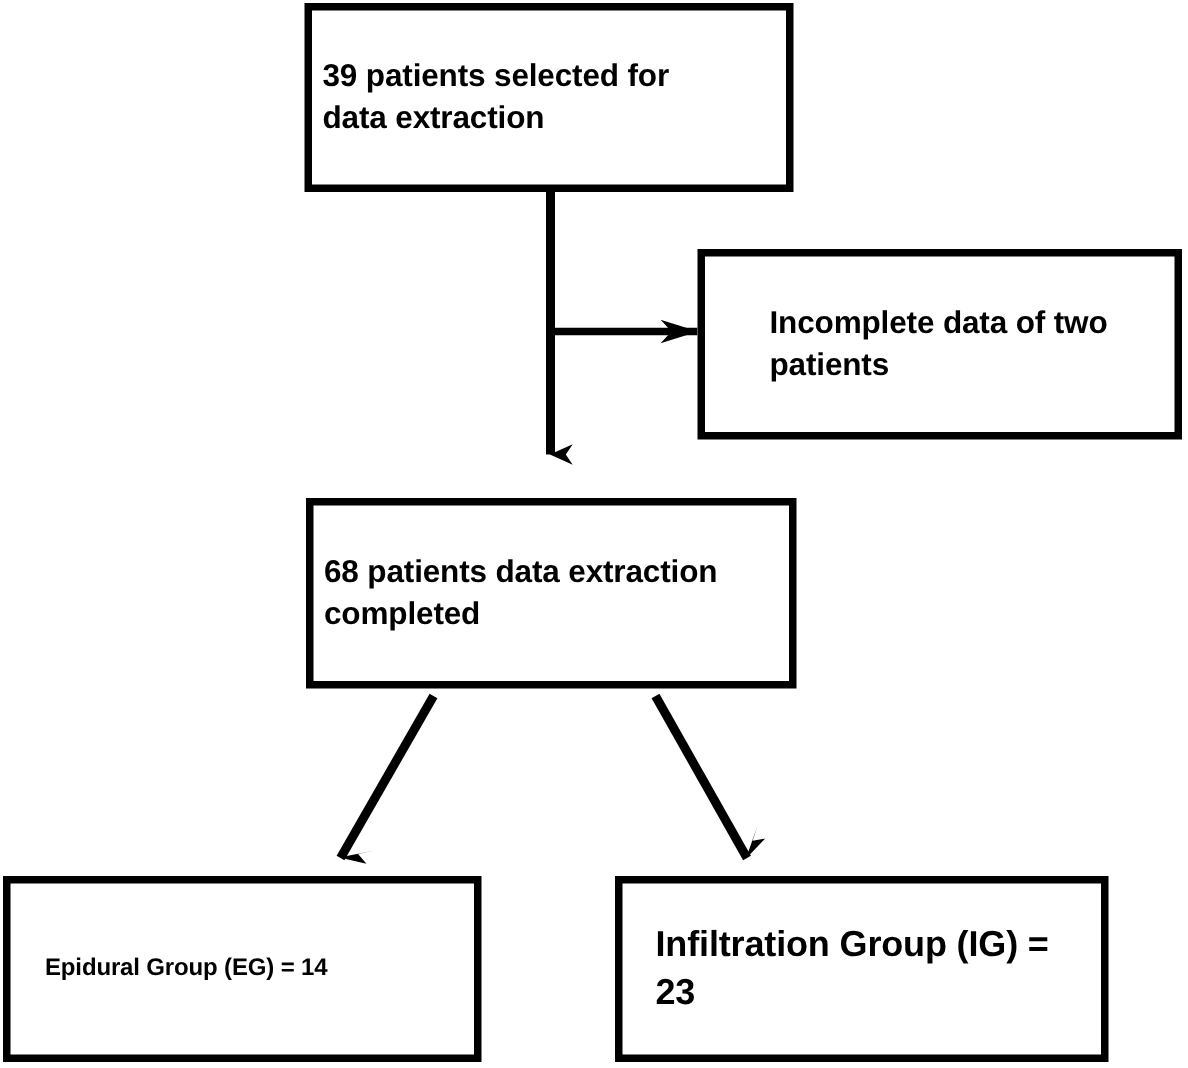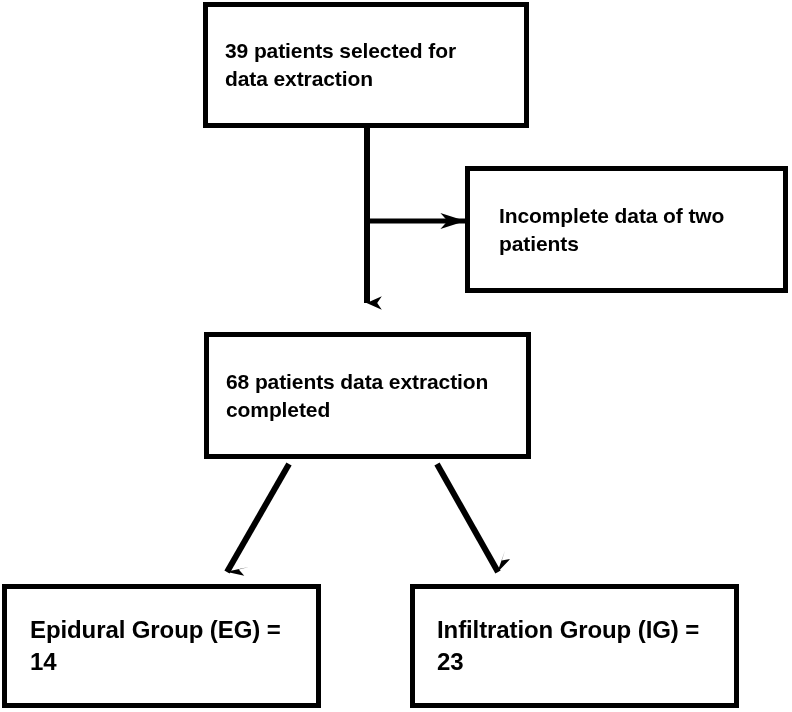--- a/index.html
+++ b/index.html
@@ -27,34 +27,34 @@
     align-items: center;
     z-index: 2;
   }
   .node .node-label {
     font-family: "Liberation Sans", sans-serif;
     font-weight: bold;
     font-size: 21px;
     line-height: 1.32;
     color: #000000;
     letter-spacing: -0.1px;
-    padding-left: 17px;
+    padding-left: 7px;
     padding-right: 10px;
     text-align: left;
     white-space: pre-line;
   }
   
   #node-selected      { left: 203px; top: 2px;   width: 326px; height: 126px; }
   #node-incomplete    { left: 465px; top: 166px; width: 323px; height: 127px; }
   #node-completed     { left: 204px; top: 332px; width: 327px; height: 127px; }
   #node-epidural      { left: 2px;   top: 584px; width: 319px; height: 124px; }
   #node-infiltration  { left: 410px; top: 584px; width: 329px; height: 124px; }
 
-  #node-incomplete .node-label { padding-left: 29px; }
-  #node-epidural .node-label { padding-left: 23px; font-size: 24px; }
+  #node-incomplete .node-label { padding-left: 43px; }
+  #node-epidural .node-label { padding-left: 23px; font-size: 16px; }
   #node-infiltration .node-label { padding-left: 22px; font-size: 24px; }
 
   #edges {
     position: absolute;
     left: 0;
     top: 0;
     width: 792px;
     height: 712px;
     z-index: 1;
   }

